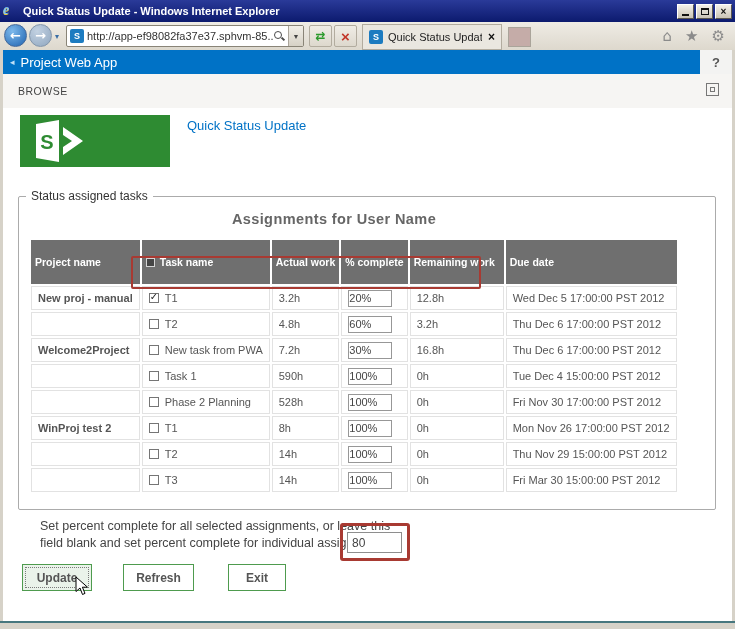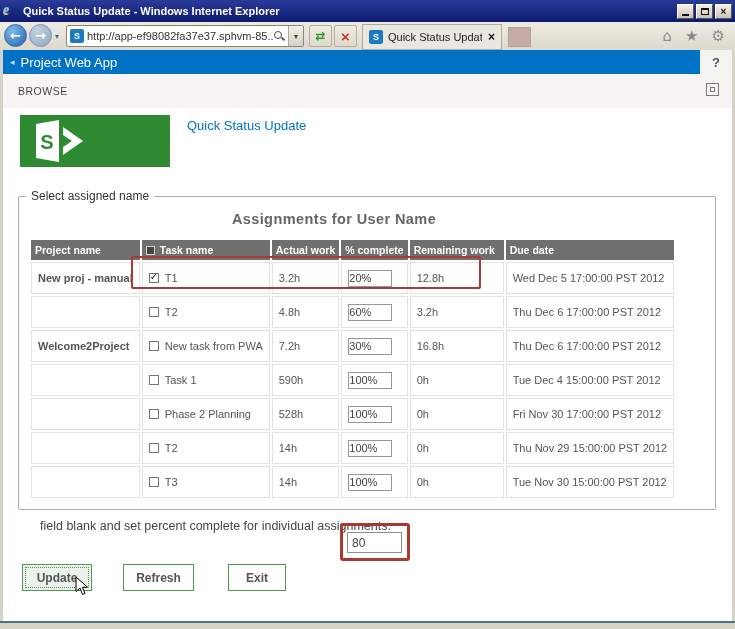--- a/index.html
+++ b/index.html
@@ -57,22 +57,22 @@
   .page-link { position:absolute; left:184px; top:10px; font-size:13px; color:#0072c6; text-decoration:none; }
 
   .fieldset { position:absolute; left:15px; top:88px; width:698px; height:314px; border:1px solid #ababab; border-radius:2px; }
   .legend { position:absolute; left:23px; top:81px; background:#fff; padding:0 5px; font-size:12px; color:#333; }
 
   .tbl-title { position:absolute; left:26px; top:103px; width:610px; text-align:center; font:bold 14.5px "Liberation Sans", sans-serif; color:#666; letter-spacing:0.4px; }
 
   table.assignments { position:absolute; left:26px; top:130px; border-collapse:separate; border-spacing:2px; table-layout:fixed; }
   .col-project { width:102px; } .col-task { width:124px; } .col-actual { width:62px; }
   .col-percent { width:56px; } .col-remaining { width:94px; } .col-due { width:158px; }
-  table.assignments th { background:#6f6f6f; color:#fff; font:bold 10.5px "Liberation Sans", sans-serif; text-align:left; padding:4px 4px; height:20px; white-space:nowrap; overflow:hidden; }
-  table.assignments td { background:#fff; border:1px solid #e2e2e2; height:32px; padding:1px 6px; font-size:11px; color:#555; white-space:nowrap; overflow:hidden; }
+  table.assignments th { background:#6f6f6f; color:#fff; font:bold 10.5px "Liberation Sans", sans-serif; text-align:left; padding:16px 4px; height:20px; white-space:nowrap; overflow:hidden; }
+  table.assignments td { background:#fff; border:1px solid #e2e2e2; height:24px; padding:1px 6px; font-size:11px; color:#555; white-space:nowrap; overflow:hidden; }
   td.cell-project { font-weight:bold; color:#3f3f3f; font-size:11.5px; }
   .cb { display:inline-block; width:10px; height:10px; border:1px solid #757575; background:#fff; vertical-align:-1px; margin-right:6px; position:relative; }
   .cb.checked::after { content:"\2713"; position:absolute; left:0px; top:-3px; font:bold 10px "DejaVu Sans", sans-serif; color:#222; }
   .hdr-cb { display:inline-block; width:9px; height:9px; background:#454545; border:1px solid #d4d4d4; vertical-align:-1px; margin-right:5px; }
   .pct-input { width:44px; height:17px; border:1px solid #979797; font:11px "Liberation Sans", sans-serif; color:#444; padding:0 0; }
 
   .instr { position:absolute; left:37px; top:410px; font-size:12.5px; color:#444; line-height:17px; }
   .bulk-input { position:absolute; left:344px; top:424px; width:55px; height:21px; border:1px solid #8e8e8e; font:12px "Liberation Sans", sans-serif; color:#444; padding:0 4px; }
 
   .hl { position:absolute; border:2px solid #a83a32; border-radius:2px; pointer-events:none; }
@@ -154,21 +154,21 @@
       <div class="sp-logo">
         <svg width="58" height="42" viewBox="0 0 58 42">
           <polygon points="2,4 25,0 25,42 2,38" fill="#ffffff"></polygon>
           <text x="13" y="29" font-size="20" font-weight="bold" fill="#2e8b32" text-anchor="middle" font-family="Liberation Sans, sans-serif">S</text>
           <path d="M29 7 L49 21 L29 35 L29 27 L38 21 L29 15 Z" fill="#ffffff"></path>
         </svg>
       </div>
       <a class="page-link" href="#">Quick Status Update</a>
 
       <div class="fieldset"></div>
-      <span class="legend">Select assigned name</span>
+      <span class="legend">Status assigned tasks</span>
 
       <div class="tbl-title">Assignments for User Name</div>
 
       <table class="assignments">
         <colgroup>
           <col class="col-project">
             <col class="col-task">
             <col class="col-actual">
           <col class="col-percent">
             <col class="col-remaining">
@@ -219,39 +219,48 @@
         </tr>
             <tr>
           <td class="cell-project"></td>
           <td><span class="cb"></span><span>Phase 2 Planning</span></td>
           <td>528h</td>
           <td><input class="pct-input" value="100%" style=""></td>
           <td>0h</td>
           <td>Fri Nov 30 17:00:00 PST 2012</td>
         </tr>
             <tr>
+          <td class="cell-project">WinProj test 2</td>
+          <td><span class="cb"></span><span>T1</span></td>
+          <td>8h</td>
+          <td><input class="pct-input" value="100%" style=""></td>
+          <td>0h</td>
+          <td>Mon Nov 26 17:00:00 PST 2012</td>
+        </tr>
+            <tr>
           <td class="cell-project"></td>
           <td><span class="cb"></span><span>T2</span></td>
           <td>14h</td>
           <td><input class="pct-input" value="100%" style=""></td>
           <td>0h</td>
           <td>Thu Nov 29 15:00:00 PST 2012</td>
         </tr>
             <tr>
           <td class="cell-project"></td>
           <td><span class="cb"></span><span>T3</span></td>
           <td>14h</td>
           <td><input class="pct-input" value="100%" style=""></td>
           <td>0h</td>
-          <td>Tue Nov 30 15:00:00 PST 2012</td>
+          <td>Fri Mar 30 15:00:00 PST 2012</td>
         </tr>
           </tbody>
       </table>
 
       <div class="instr">
+        <div>Set percent complete for all selected assignments, or leave this</div>
         <div>field blank and set percent complete for individual assignments:</div>
       </div>
       <input class="bulk-input" value="80" style="">
 
       <button class="btn btn-update">Update</button>
       <button class="btn btn-refresh">Refresh</button>
       <button class="btn btn-exit">Exit</button>
 
       <div class="status">Assignments have been updated.</div>
 

